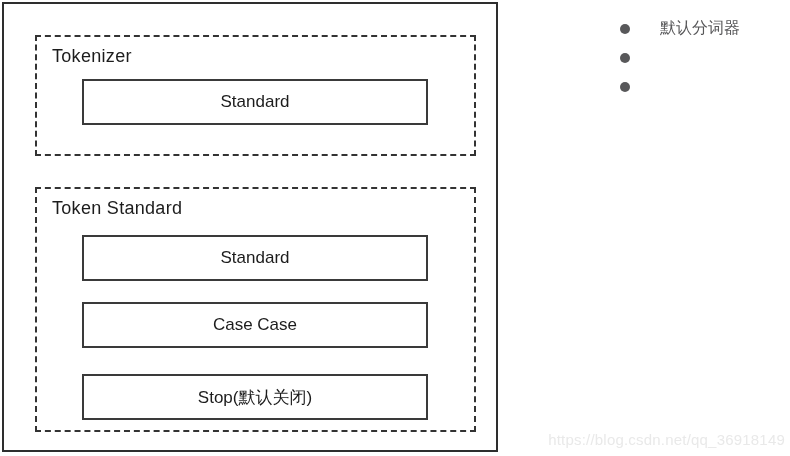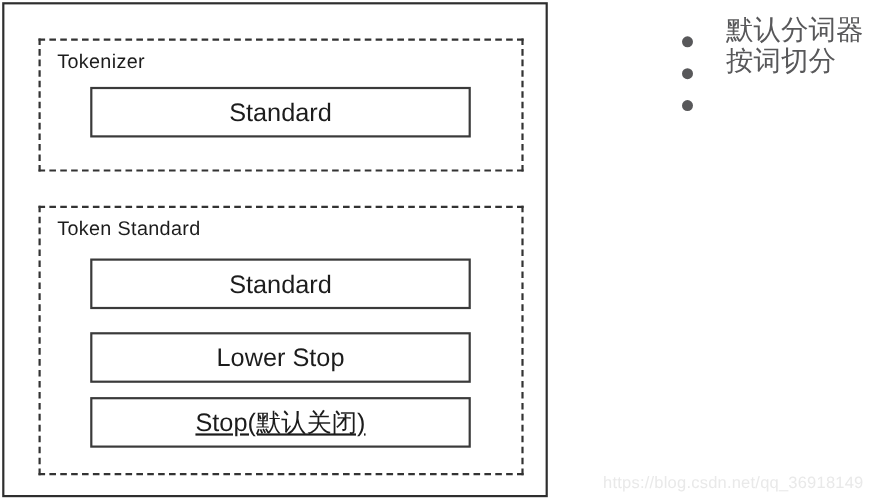--- a/index.html
+++ b/index.html
@@ -49,42 +49,42 @@
   }
   .node-box {
     position: absolute;
     left: 45px;
     width: 342px; height: 42px;
     border: 2px solid #3a3a3a;
     background: #ffffff;
     display: flex;
     align-items: center;
     justify-content: center;
-    font-size: 23px;
+    font-size: 17px;
     color: #1c1c1c;
     box-sizing: content-box;
     white-space: nowrap;
   }
   .group-tokenizer .node-box { top: 42px; }
   .group-token-filters .node-std   { top: 46px; }
   .group-token-filters .node-lower { top: 113px; }
-  .group-token-filters .node-stop  { top: 172px; text-decoration: underline; }
+  .group-token-filters .node-stop  { top: 185px; }
 
   
   .notes {
     position: absolute;
     left: 620px; top: 14px;
     list-style: none;
     margin: 0; padding: 0;
   }
   .note-item {
     display: flex;
-    align-items: flex-end;
+    align-items: center;
     height: 29px;
-    font-size: 25px;
+    font-size: 16px;
     color: #58585a;
     white-space: nowrap;
   }
   .bullet-dot {
     width: 10px; height: 10px;
     border-radius: 50%;
     background: #58585a;
     margin-right: 30px;
     flex: 0 0 auto;
   }
@@ -107,34 +107,33 @@
   <div class="outer-box">
 
     <div class="dashed-group group-tokenizer">
       <span class="group-label">Tokenizer</span>
       <div class="node-box">Standard</div>
     </div>
 
     <div class="dashed-group group-token-filters">
       <span class="group-label">Token Standard</span>
       <div class="node-box node-std">Standard</div>
-      <div class="node-box node-lower">Lower Stop</div>
+      <div class="node-box node-lower">Case Case</div>
       <div class="node-box node-stop">Stop(默认关闭)</div>
     </div>
 
   </div>
 
   <ul class="notes">
     <li class="note-item">
       <span class="bullet-dot"></span>
       <span>默认分词器</span>
     </li>
     <li class="note-item">
       <span class="bullet-dot"></span>
-      <span>按词切分</span>
     </li>
     <li class="note-item">
       <span class="bullet-dot"></span>
     </li>
   </ul>
 
   <div class="watermark">https://blog.csdn.net/qq_36918149</div>
 
 </div>
 

